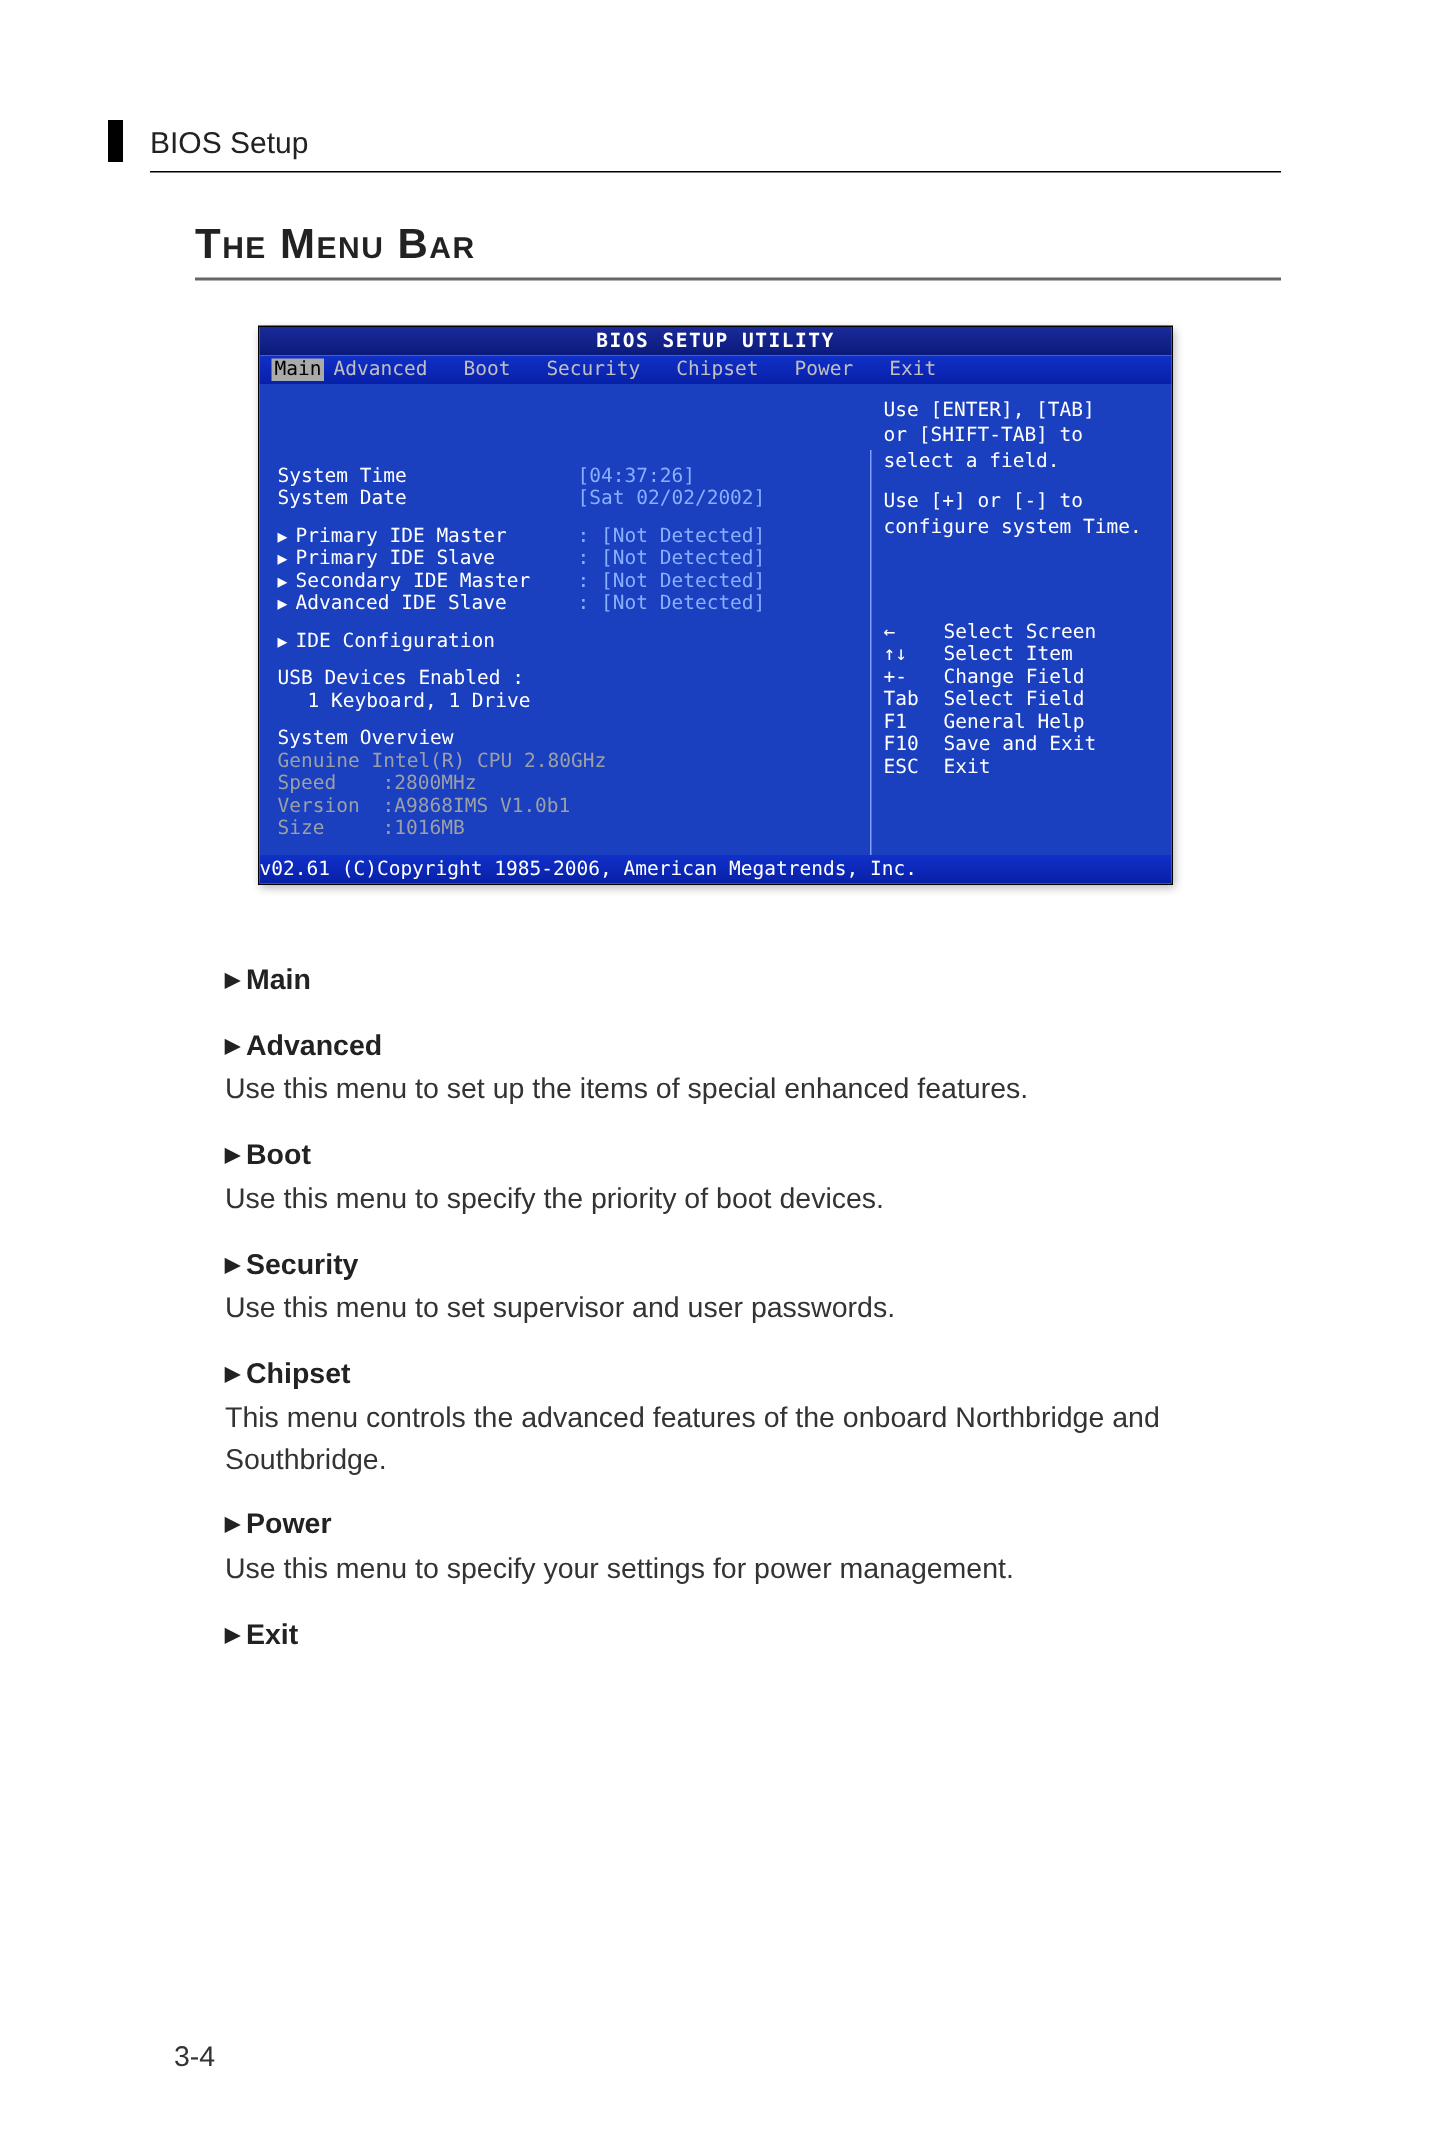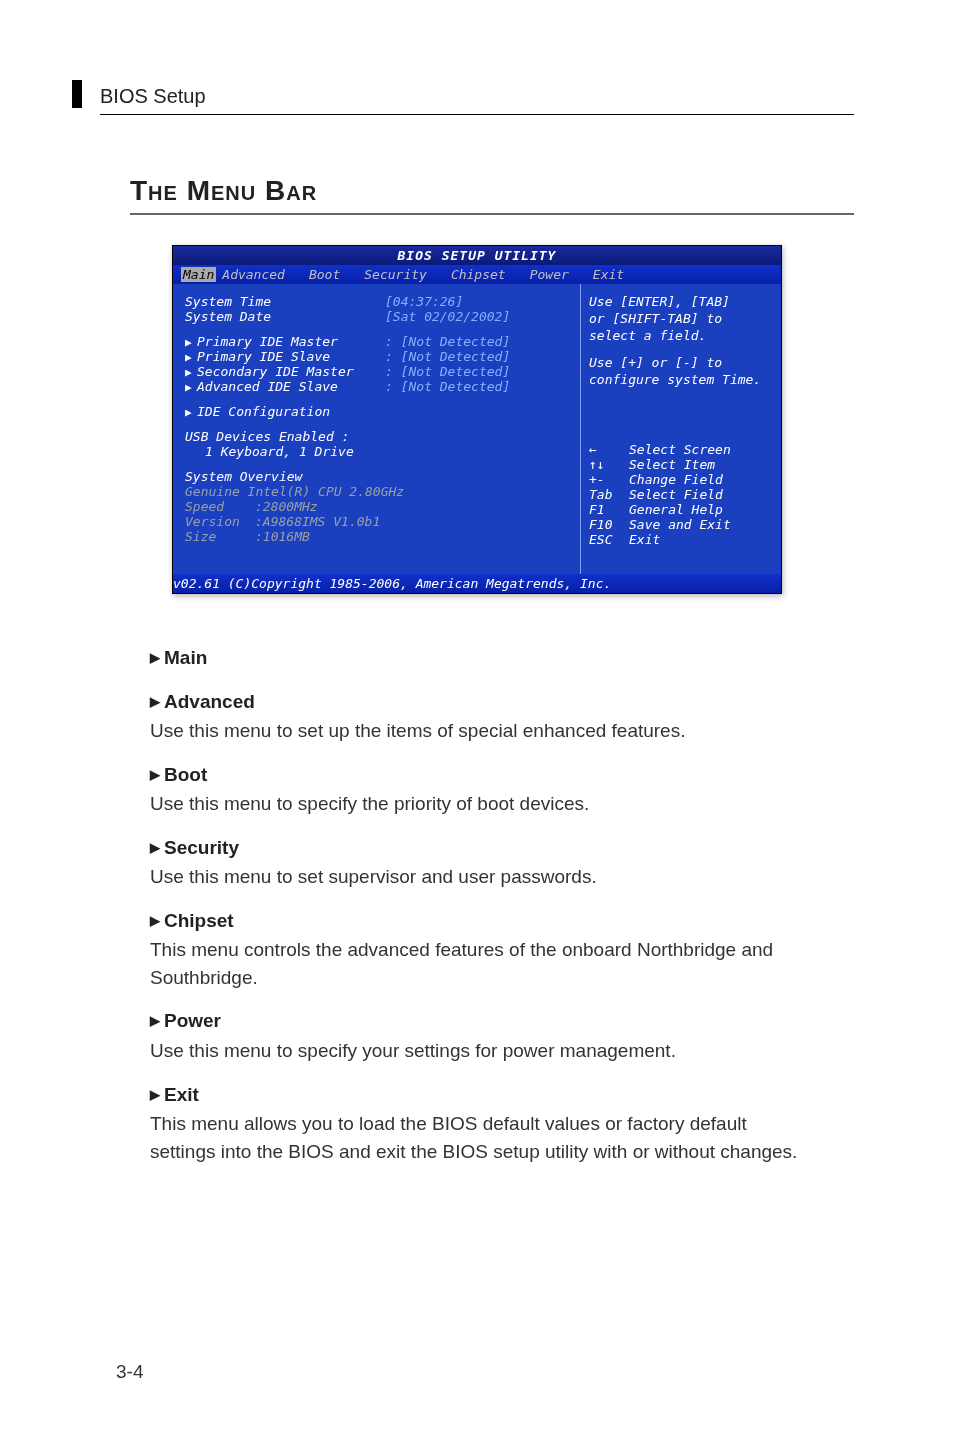--- a/index.html
+++ b/index.html
@@ -18,21 +18,21 @@
     position: absolute;
     left: 72px;
     top: 80px;
     width: 10px;
     height: 28px;
     background: #000;
   }
   .header-line {
     border-bottom: 1.5px solid #000;
     padding-bottom: 6px;
-    margin-bottom: 60px;
+    margin-bottom: 32px;
     padding-left: 0;
   }
   .header-text {
     font-size: 20px;
     font-weight: normal;
     color: #222;
   }
   .section-title {
     font-variant: small-caps;
     font-size: 28px;
@@ -42,21 +42,20 @@
     border-bottom: 2px solid #666;
     margin-left: 30px;
   }
   .bios-container {
     margin: 30px auto 50px auto;
     width: 610px;
     border: 1px solid #000;
     box-shadow: 1px 2px 6px rgba(0,0,0,0.3);
     font-family: "Lucida Console", Monaco, monospace;
     font-size: 13px;
-    font-style: italic;
   }
   .bios-title-bar {
     background: linear-gradient(#1a2a9a, #0a1a7a);
     color: #fff;
     text-align: center;
     font-weight: bold;
     padding: 2px 0;
     letter-spacing: 1px;
     font-size: 13px;
   }
@@ -80,20 +79,21 @@
     display: flex;
     background: #1a3fbf;
     min-height: 290px;
   }
   .bios-left {
     flex: 1;
     padding: 10px 10px 10px 12px;
     color: #fff;
     border-right: 1px solid #7fa0ff;
     position: relative;
+    margin-top: 44px;
   }
   .bios-right {
     width: 200px;
     padding: 10px 8px;
     color: #fff;
   }
   .bios-left .row { display: flex; }
   .bios-left .label { width: 200px; color: #fff; }
   .bios-left .value { color: #89afff; }
   .bios-left .wlabel { color: #fff; }
@@ -280,18 +280,17 @@
     <div class="item-head"><span class="arrow">▶</span><span>Security</span></div>
     <div class="item-body">Use this menu to set supervisor and user passwords.</div>
 
     <div class="item-head"><span class="arrow">▶</span><span>Chipset</span></div>
     <div class="item-body">This menu controls the advanced features of the onboard Northbridge and Southbridge.</div>
 
     <div class="item-head"><span class="arrow">▶</span><span>Power</span></div>
     <div class="item-body">Use this menu to specify your settings for power management.</div>
 
     <div class="item-head"><span class="arrow">▶</span><span>Exit</span></div>
-    <div class="item-body">This menu allows you to load the BIOS default values or factory default settings into the BIOS and exit the BIOS setup utility with or without changes.</div>
   </div>
 
 </div>
 
 <div class="page-num">3-4</div>
 
 </body></html>

